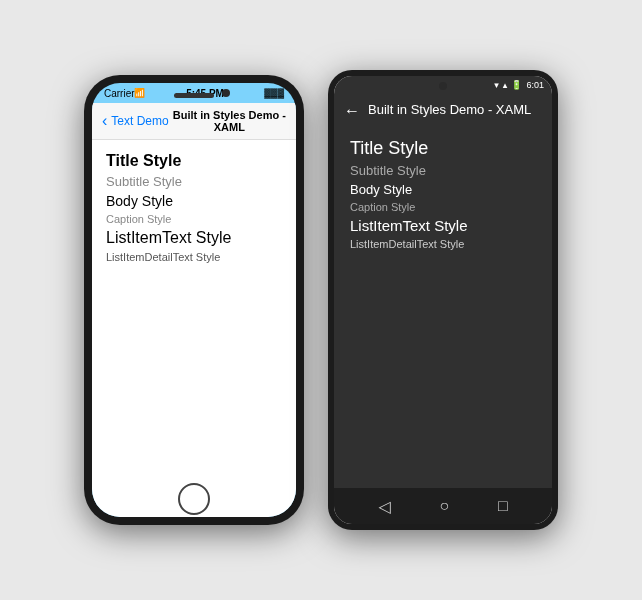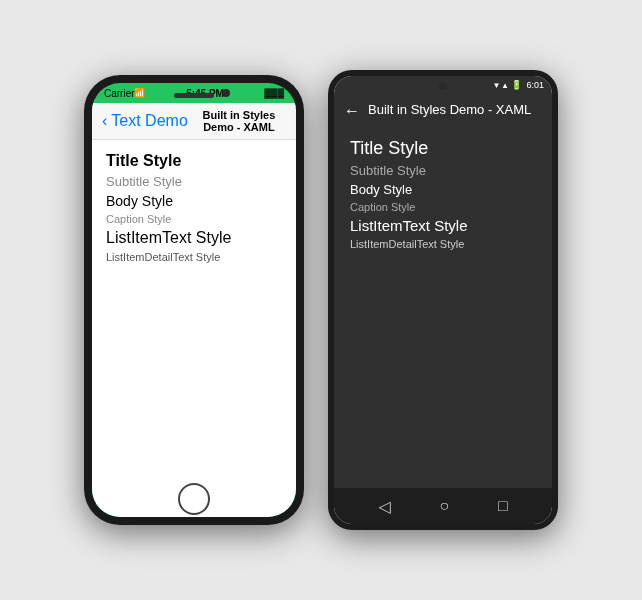--- a/index.html
+++ b/index.html
@@ -25,21 +25,21 @@
       height: 450px;
       background: #1a1a1a;
       border-radius: 36px;
       padding: 8px;
       box-shadow: 0 8px 32px rgba(0,0,0,0.5);
       position: relative;
     }
     .ios-phone-inner {
       width: 100%;
       height: 100%;
-      background: #22c55e;
+      background: #7dd3fc;
       border-radius: 28px;
       overflow: hidden;
       display: flex;
       flex-direction: column;
     }
     .ios-speaker {
       position: absolute;
       top: 18px;
       left: 50%;
       transform: translateX(-50%);
@@ -85,21 +85,21 @@
       align-items: center;
       gap: 4px;
     }
     .ios-back-arrow {
       color: #007aff;
       font-size: 16px;
       font-weight: 300;
     }
     .ios-back-text {
       color: #007aff;
-      font-size: 16px;
+      font-size: 12px;
     }
     .ios-nav-title {
       font-size: 11px;
       font-weight: 600;
       color: #000;
       flex: 1;
       text-align: center;
     }
     .ios-content {
       flex: 1;

